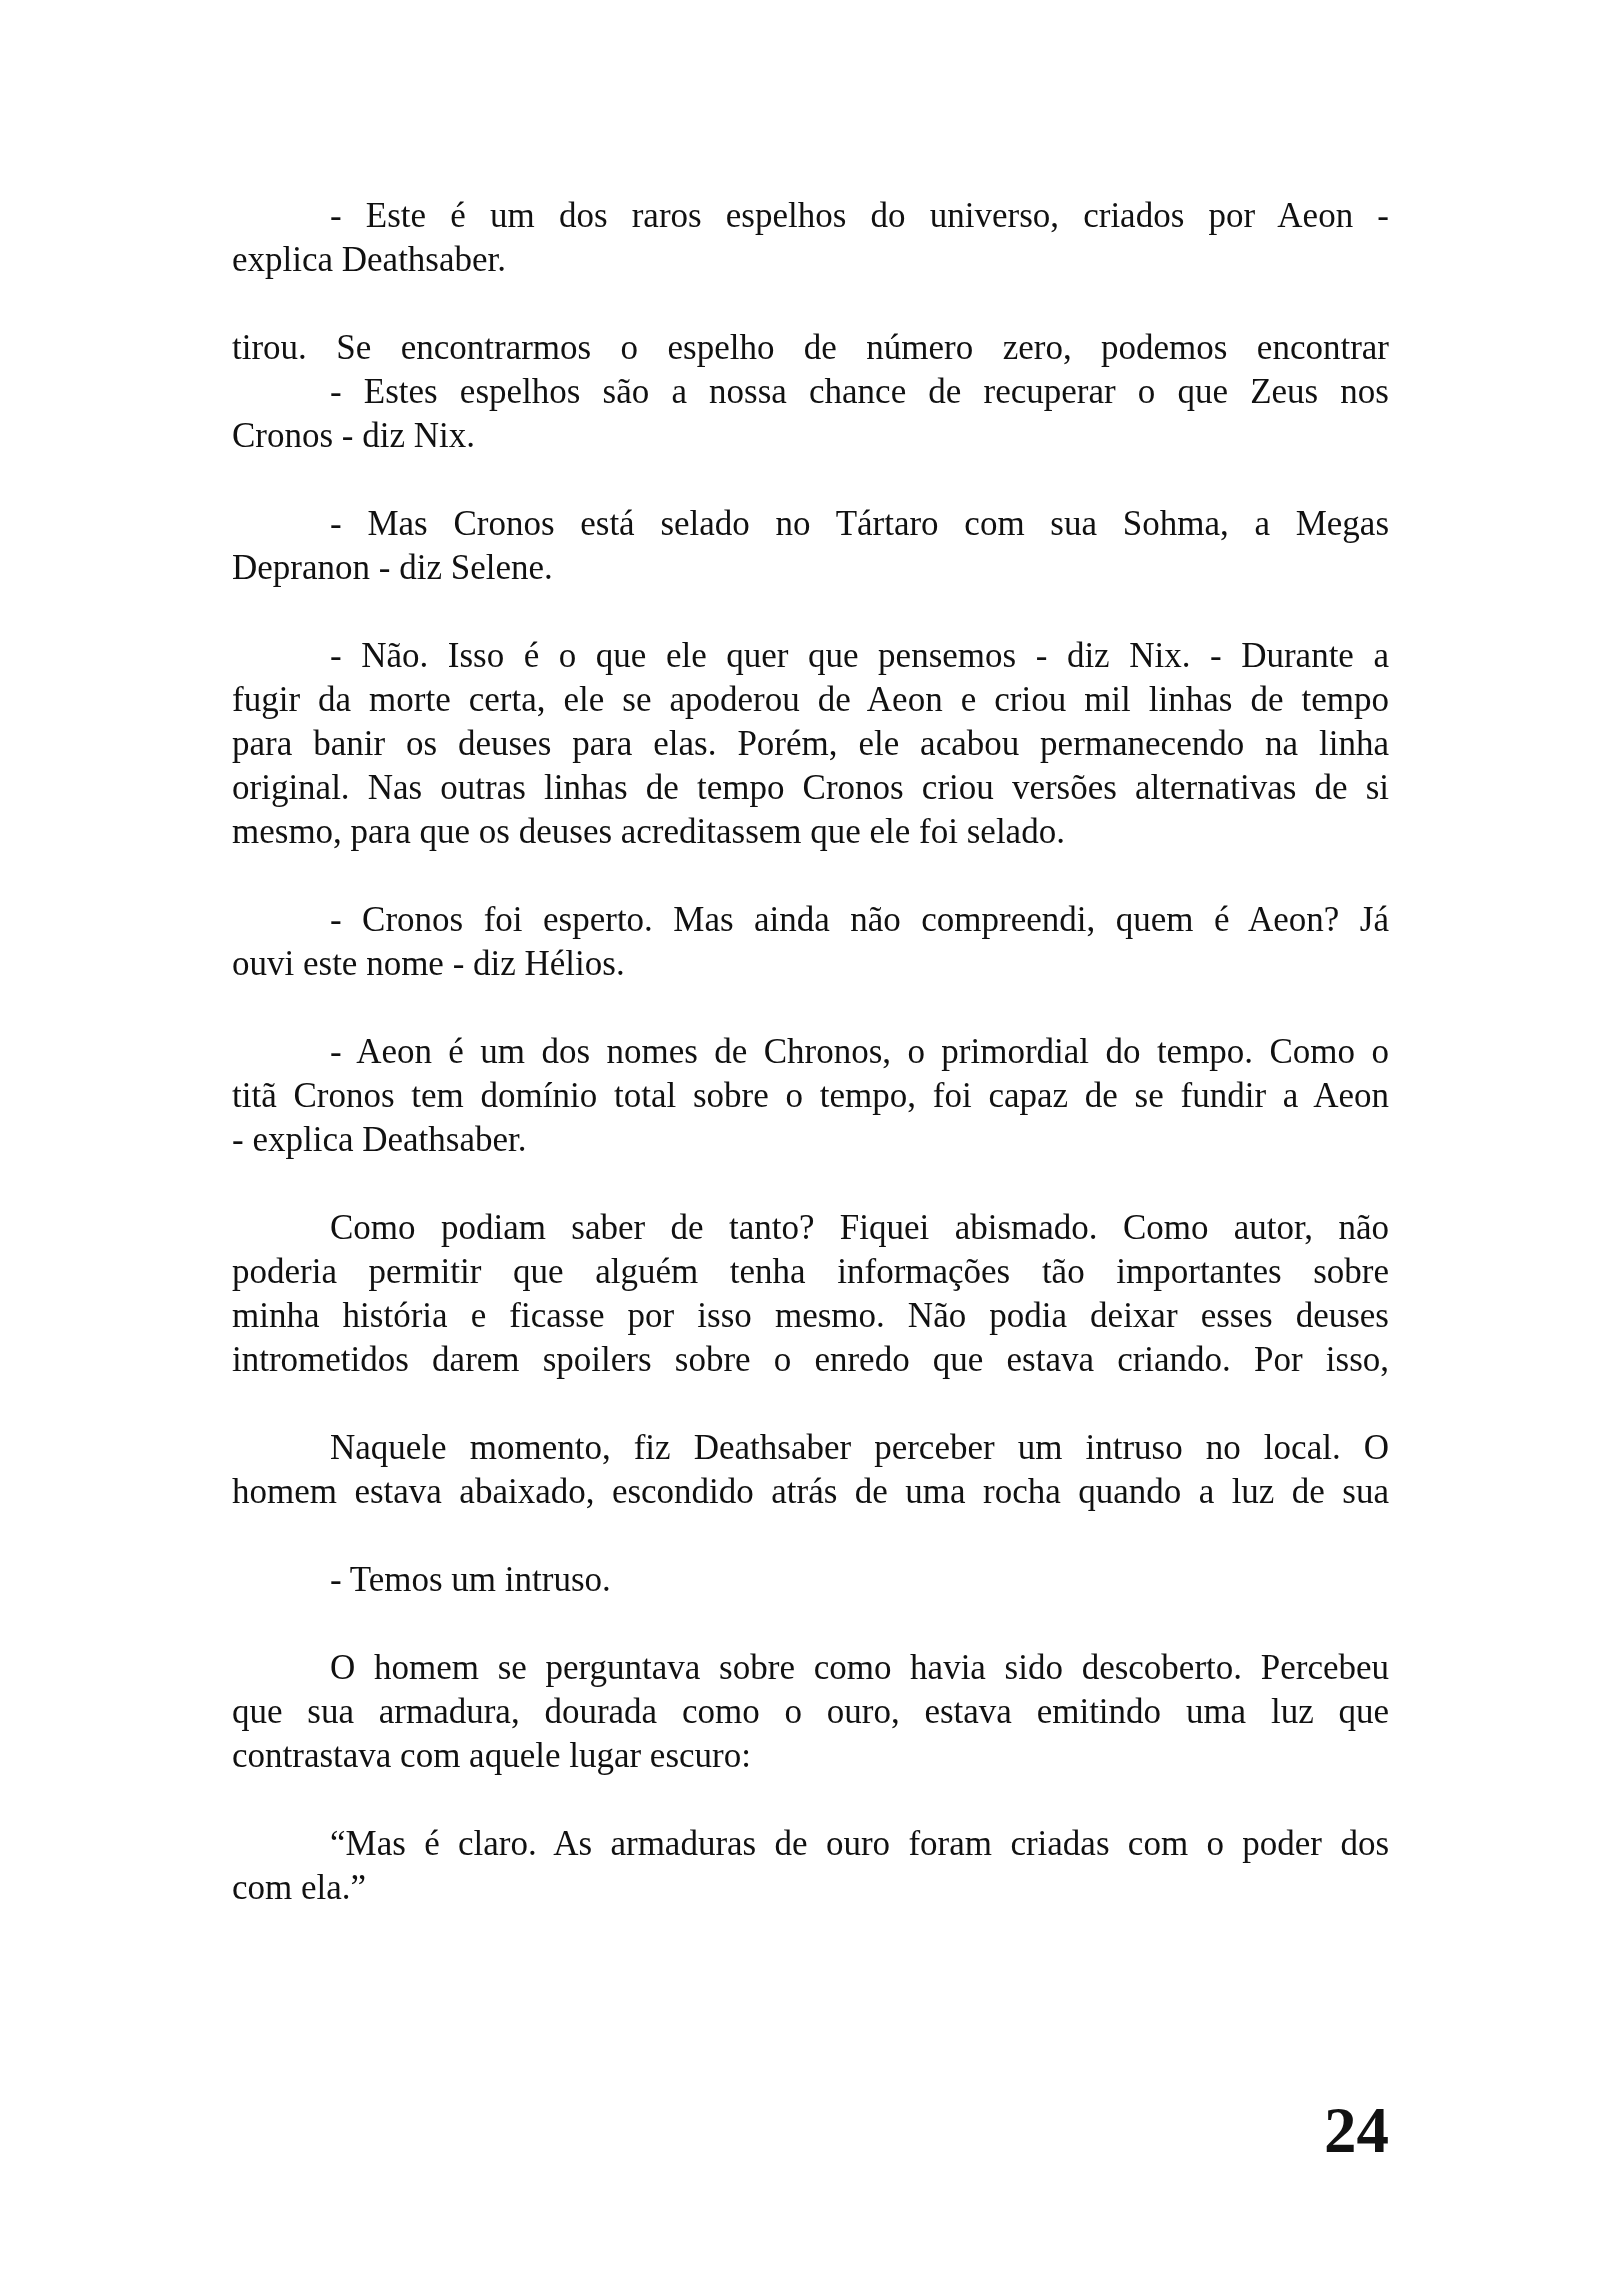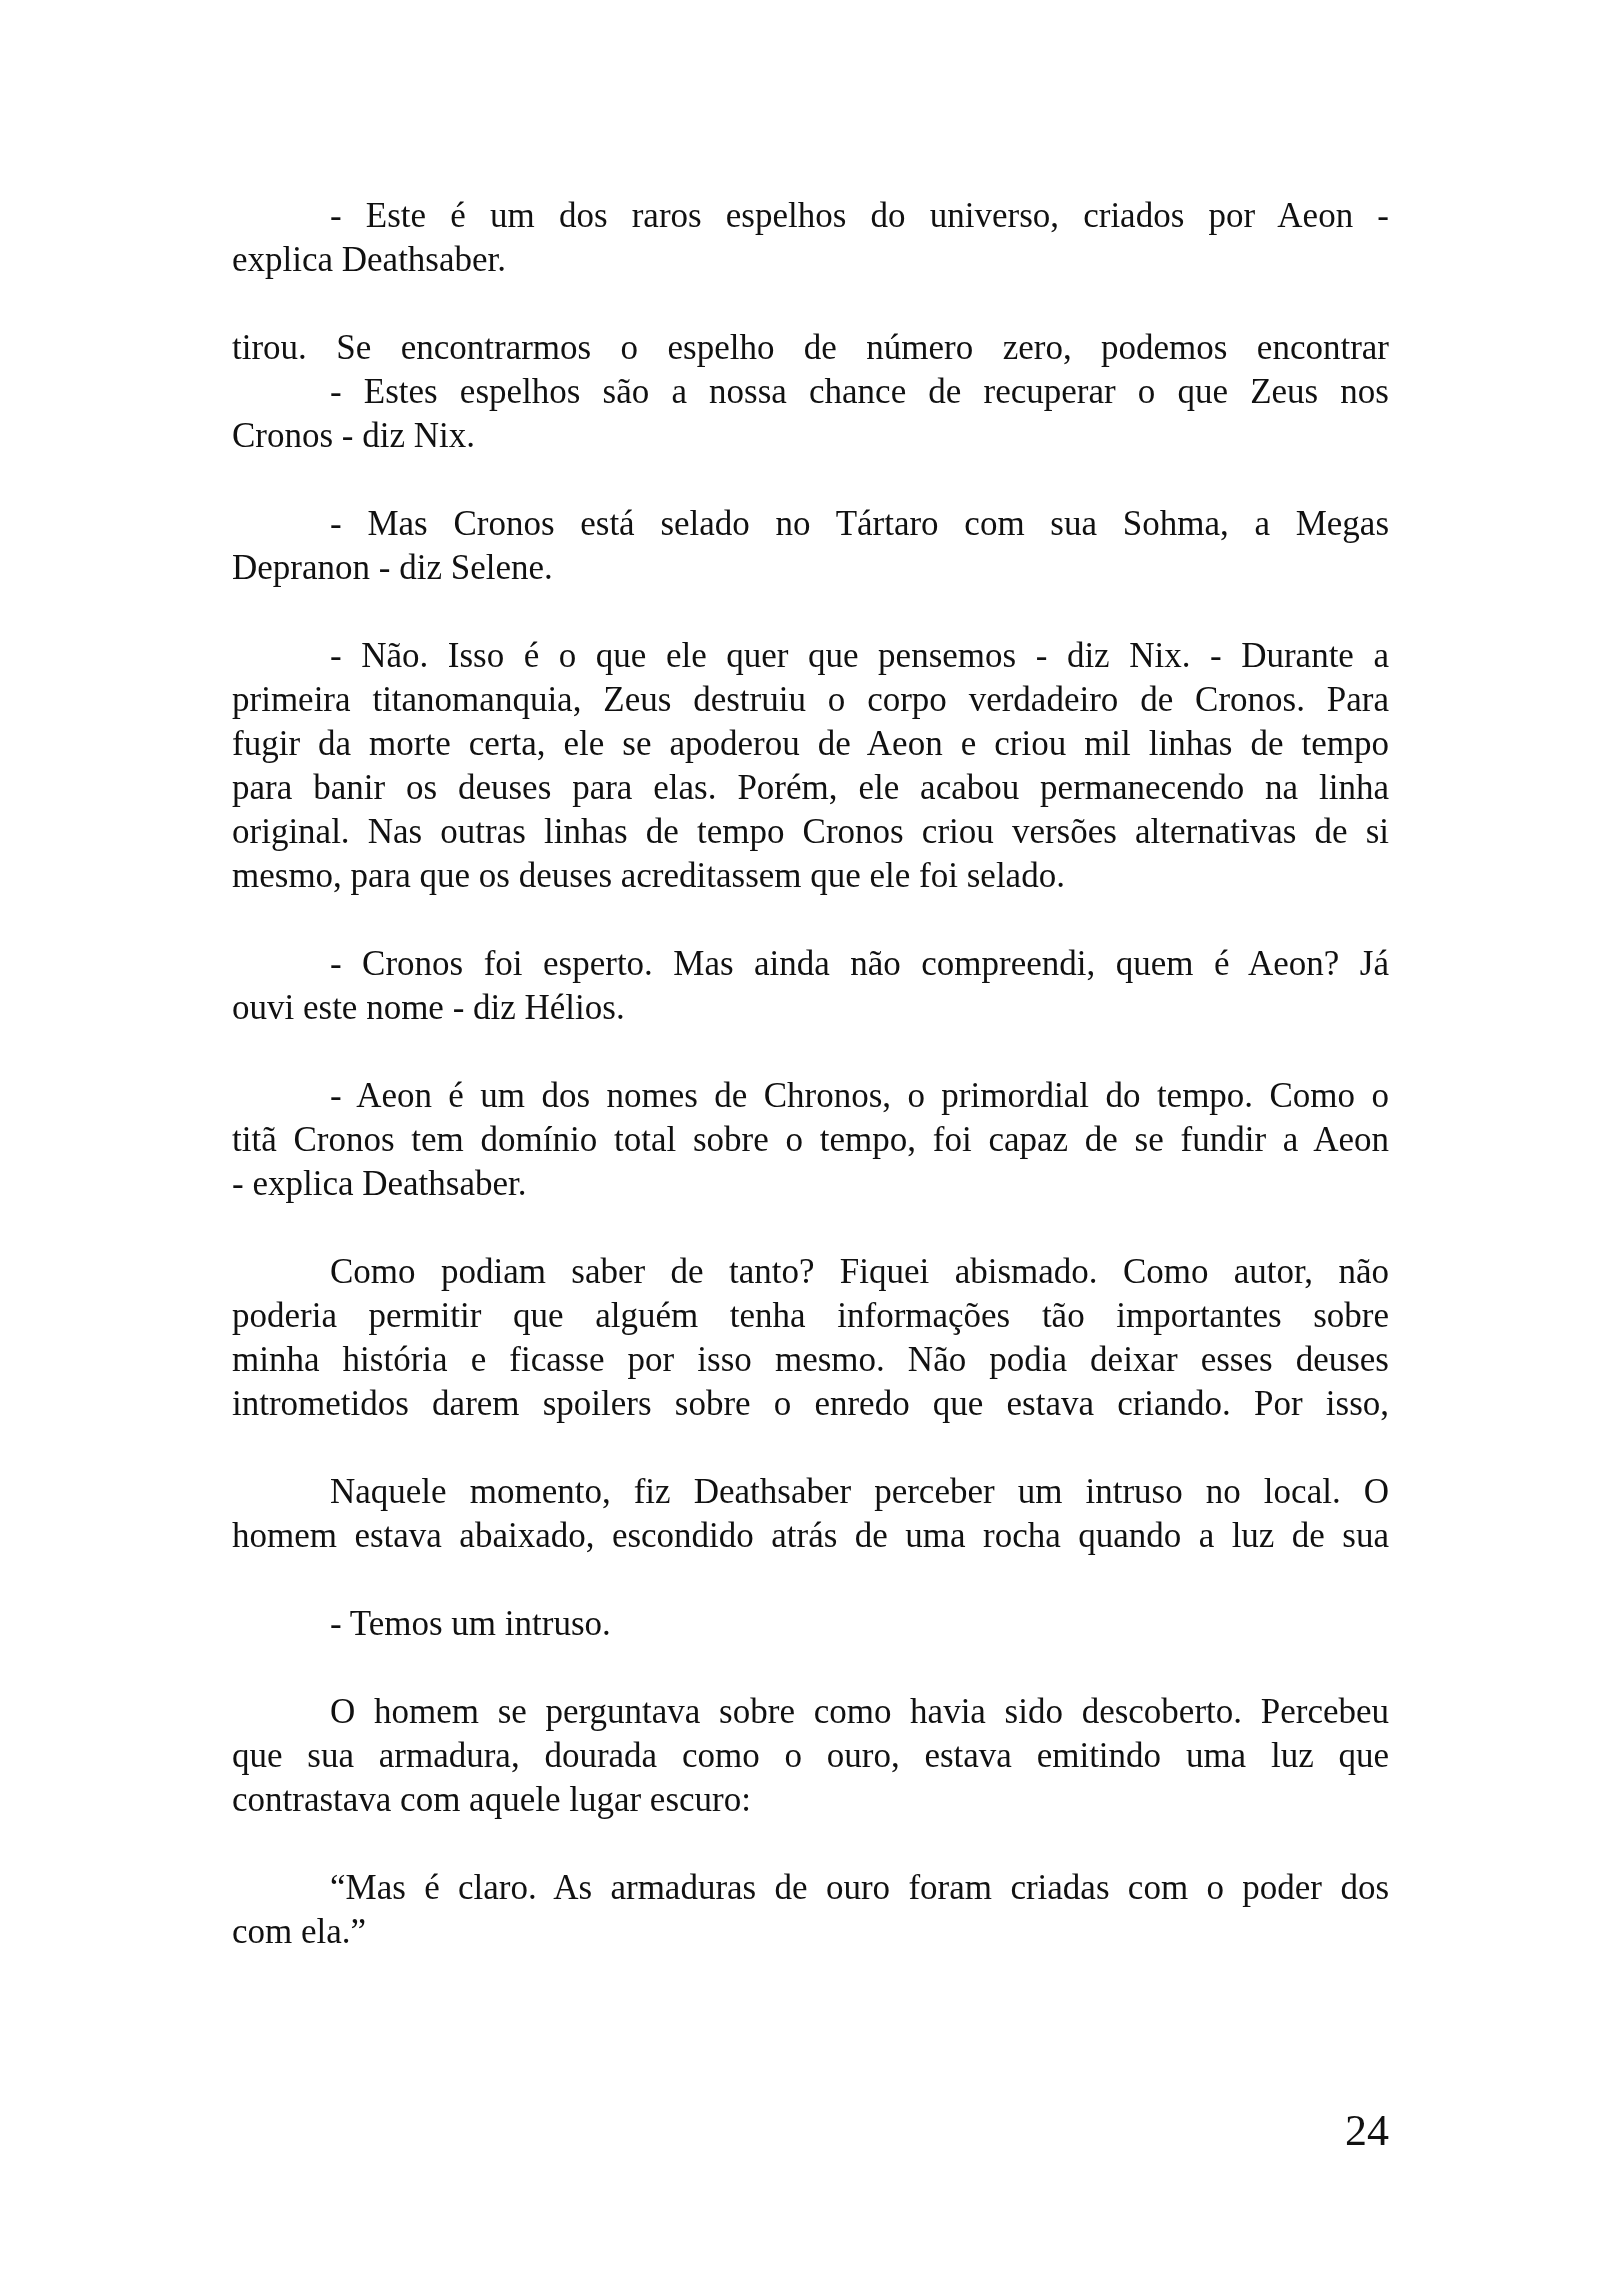--- a/index.html
+++ b/index.html
@@ -11,21 +11,21 @@
     font-size: 35px; line-height: 44px; color: #111111;
   }
   .para { margin: 0 0 44px 0; }
   .line { display: block; white-space: nowrap; height: 44px; }
   .line.justify { text-align: justify; text-align-last: justify; white-space: normal; overflow: hidden; }
   .line.first { padding-left: 98px; }
   .line.last { text-align: right; text-align-last: left; }
   .page-number {
     position: absolute; right: 232px; top: 2096px;
     font-family: "Liberation Serif", "DejaVu Serif", serif;
-    font-size: 44px; line-height: 69px; color: #111111;
+    font-size: 65px; line-height: 69px; color: #111111; font-weight: bold;
   }
 </style>
 </head>
 <body>
 
 <div class="page">
   <div class="text-block" id="text-block">
       <p class="para">
         <span class="line first justify">- Este é um dos raros espelhos do universo, criados por Aeon -</span>
         <span class="line last">explica Deathsaber.</span>
@@ -34,21 +34,20 @@
         <span class="line justify">tirou. Se encontrarmos o espelho de número zero, podemos encontrar</span>
         <span class="line first justify">- Estes espelhos são a nossa chance de recuperar o que Zeus nos</span>
         <span class="line last">Cronos - diz Nix.</span>
       </p>
       <p class="para">
         <span class="line first justify">- Mas Cronos está selado no Tártaro com sua Sohma, a Megas</span>
         <span class="line last">Depranon - diz Selene.</span>
       </p>
       <p class="para">
         <span class="line first justify">- Não. Isso é o que ele quer que pensemos - diz Nix. - Durante a</span>
-        <span class="line justify">primeira titanomanquia, Zeus destruiu o corpo verdadeiro de Cronos. Para</span>
         <span class="line justify">fugir da morte certa, ele se apoderou de Aeon e criou mil linhas de tempo</span>
         <span class="line justify">para banir os deuses para elas. Porém, ele acabou permanecendo na linha</span>
         <span class="line justify">original. Nas outras linhas de tempo Cronos criou versões alternativas de si</span>
         <span class="line last">mesmo, para que os deuses acreditassem que ele foi selado.</span>
       </p>
       <p class="para">
         <span class="line first justify">- Cronos foi esperto. Mas ainda não compreendi, quem é Aeon? Já</span>
         <span class="line last">ouvi este nome - diz Hélios.</span>
       </p>
       <p class="para">

